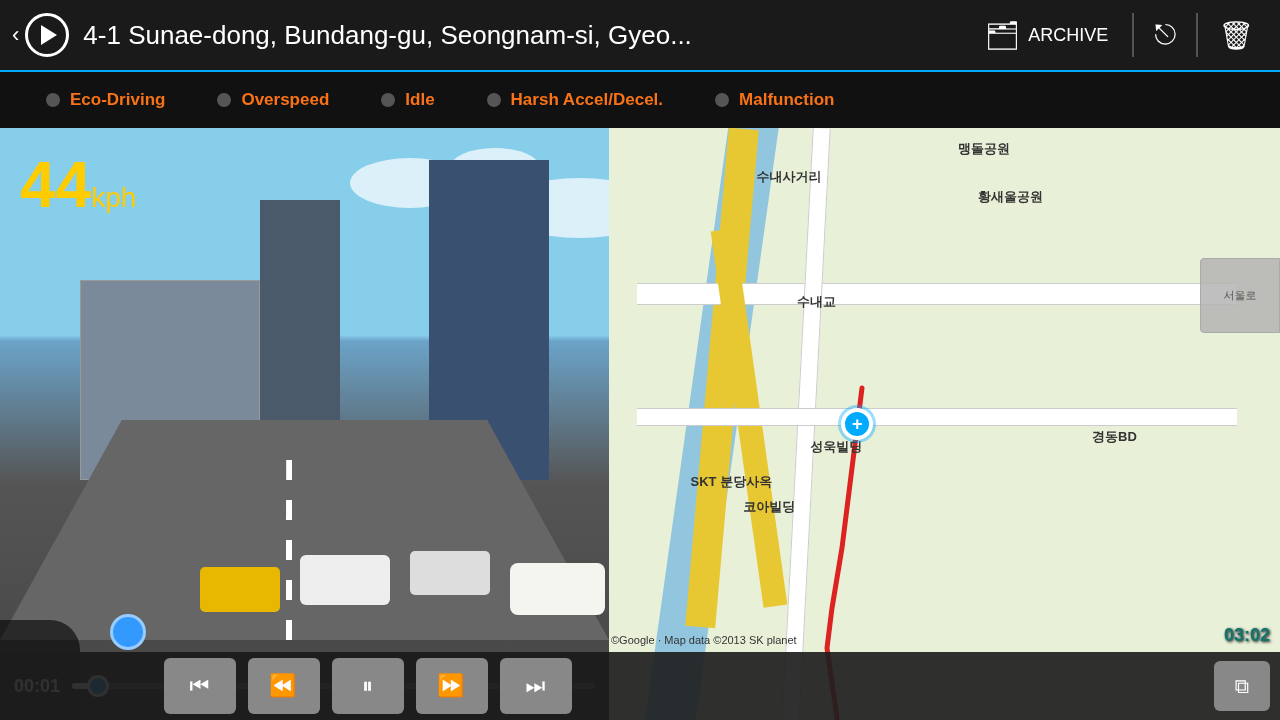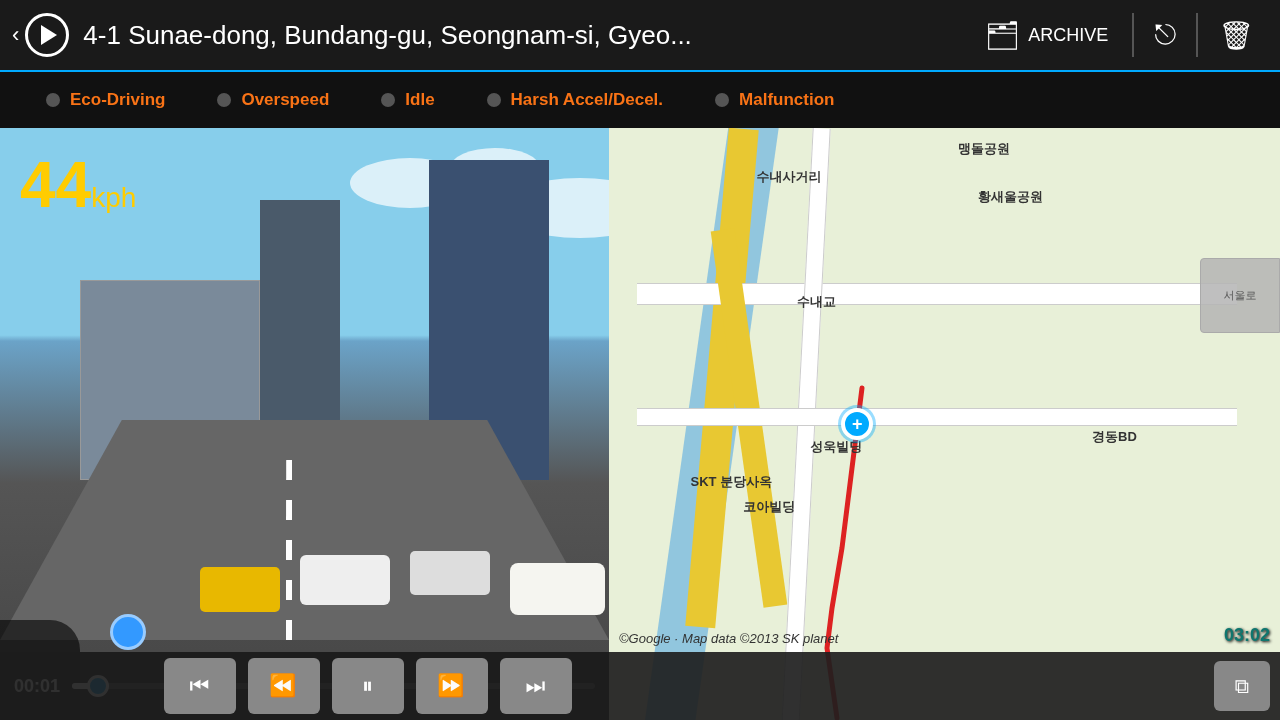--- a/index.html
+++ b/index.html
@@ -387,24 +387,23 @@
       right: 10px;
       color: #0f766e;
       font-size: 18px;
       font-weight: bold;
       text-shadow: 1px 1px 3px #000;
     }
     
     #map-attribution {
       position: absolute;
       bottom: 74px;
-      left: 10px;
-      font-size: 13px;
+      left: 2px;
+      font-size: 11px;
       color: #333;
-      font-style: italic;
     }
     
     #map-logo {
       position: absolute;
       top: 130px;
       right: 0;
       width: 80px;
       height: 75px;
       background: rgba(180,180,180,0.85);
       border: 1px solid #aaa;

